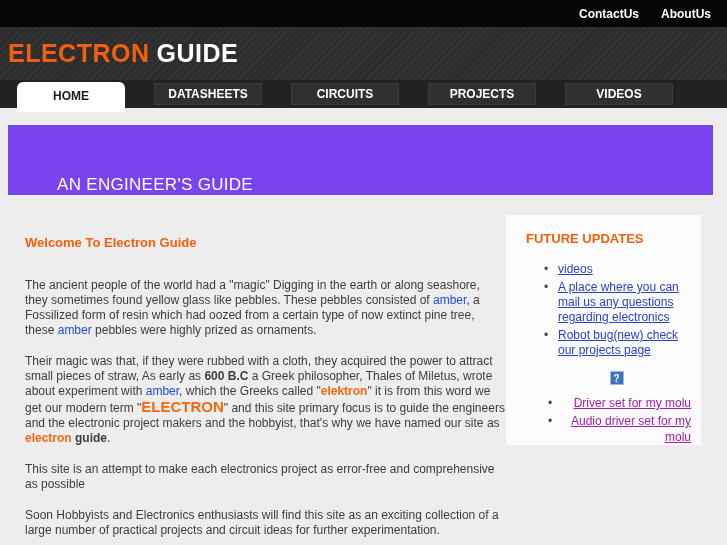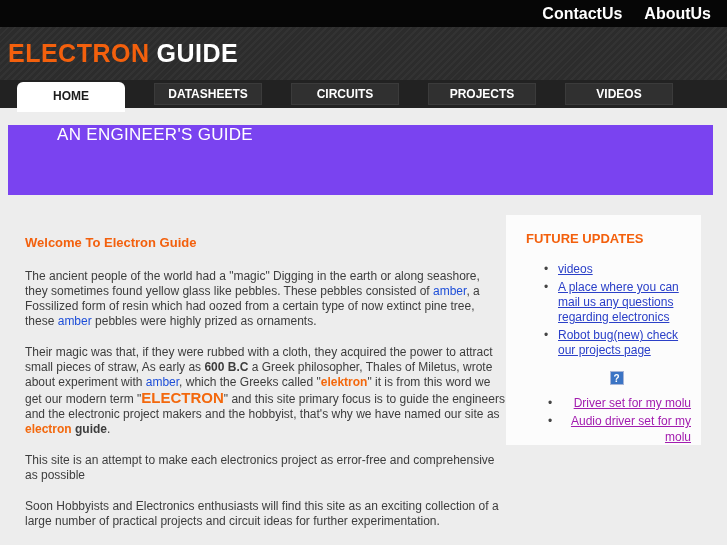--- a/index.html
+++ b/index.html
@@ -8,21 +8,21 @@
     width:727px; height:545px; overflow:hidden;
     background:#ededed;
     font-family:"Liberation Sans", sans-serif;
   }
   
   .topbar {
     height:27px; background:#060606;
     display:flex; justify-content:flex-end; align-items:center;
     gap:22px; padding-right:16px;
   }
-  .topbar a { color:#ffffff; font-size:16px; font-weight:bold; text-decoration:none; cursor:pointer; }
+  .topbar a { color:#ffffff; font-size:12px; font-weight:bold; text-decoration:none; cursor:pointer; }
 
   
   .header {
     height:53px; background:#2c2c2c;
     background-image:repeating-linear-gradient(135deg, rgba(255,255,255,.03) 0 2px, transparent 2px 5px);
     display:flex; align-items:center; padding-left:8px;
   }
   .logo { font-size:25px; font-weight:bold; letter-spacing:.5px; }
   .logo-a { color:#f3600d; }
   .logo-b { color:#ffffff; margin-left:7px; }
@@ -40,28 +40,28 @@
   }
   .tab.active {
     margin-top:2px; height:30px; line-height:28px;
     background:#ffffff; color:#1c1c1c;
     border-radius:6px 6px 0 0; box-shadow:none;
   }
 
   
   .banner {
     margin:17px 14px 0 8px; height:70px; background:#7a43f0;
-    display:flex; align-items:flex-start;
+    display:flex; align-items:flex-end;
   }
   .banner h1 { margin:0 0 0 49px; color:#ffffff; font-size:17px; font-weight:normal; letter-spacing:.3px; }
 
   
   .content { display:flex; align-items:flex-start; padding:0 14px 0 25px; }
   main { width:480px; padding-top:40px; color:#3d3d3d; }
-  main h2 { color:#f3600d; font-size:13px; margin:0 0 19px 0; }
+  main h2 { color:#f3600d; font-size:13px; margin:0 0 28px 0; }
   main p { font-size:12px; line-height:15px; margin:0 0 16px 0; }
   .seg-amber { color:#1d4ed8; }
   .seg-accent { color:#f3680d; }
   .seg-bold { font-weight:bold; }
   .seg-lg { font-size:15px; }
 
   
   .sidebar {
     width:195px; margin-left:1px; margin-top:20px; height:230px;
     background:#fcfcfc; padding:16px 8px 0 20px;

